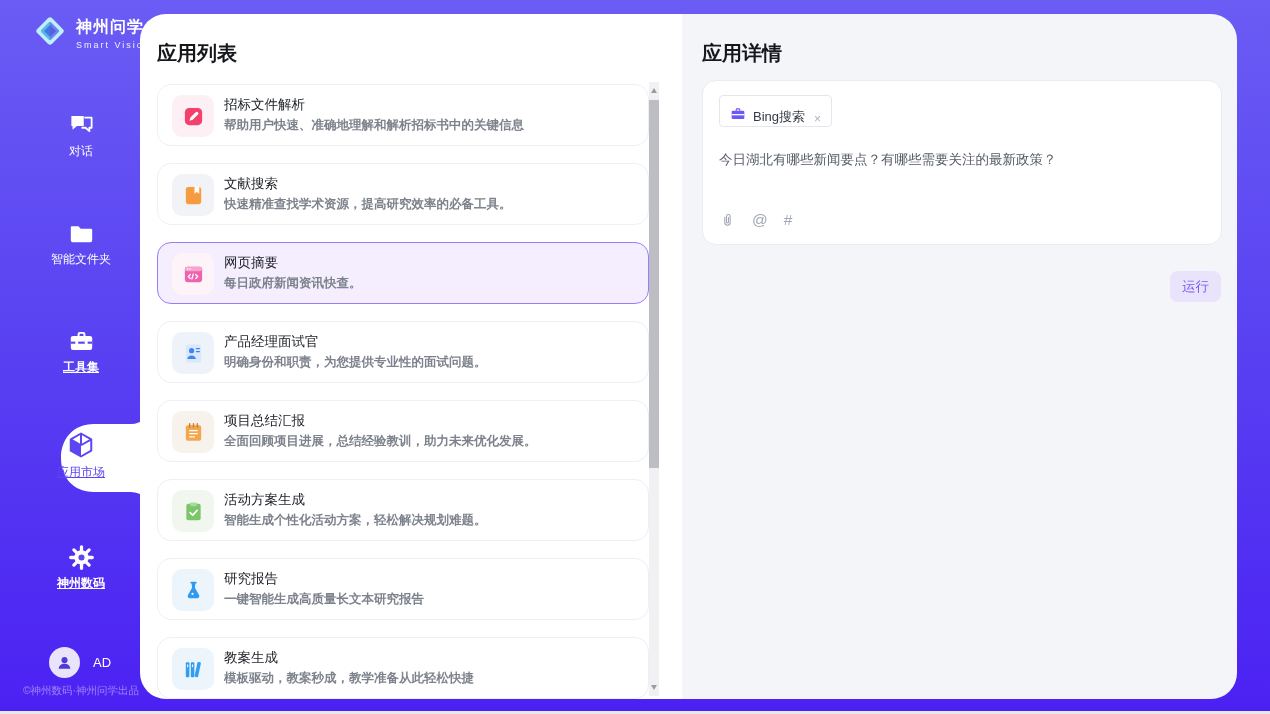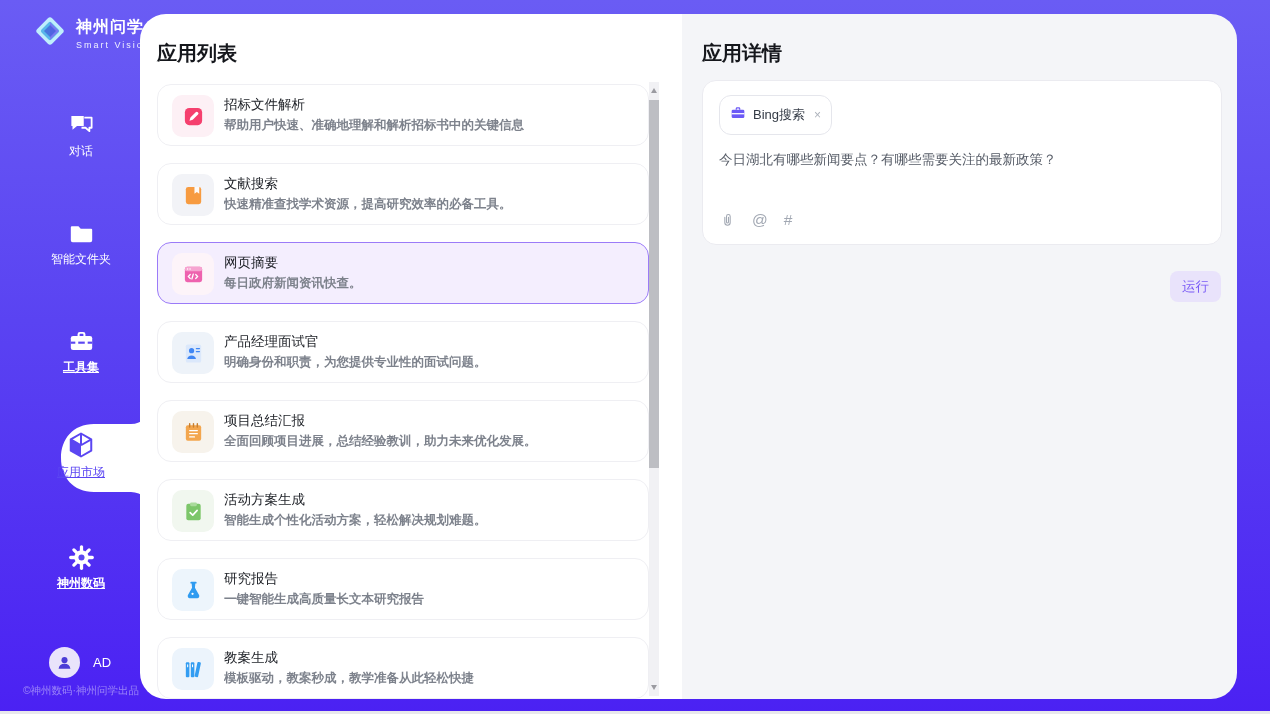--- a/index.html
+++ b/index.html
@@ -49,21 +49,21 @@
 
   
   .sb-track { position:absolute; left:509px; top:68px; width:10px; height:614px; background:#f1f1f4; }
   .sb-up,.sb-down { position:absolute; left:2px; width:0; height:0; border-left:3.5px solid transparent; border-right:3.5px solid transparent; }
   .sb-up { top:6px; border-bottom:5px solid #9b9ba1; }
   .sb-down { bottom:6px; border-top:5px solid #9b9ba1; }
   .sb-thumb { position:absolute; left:0; top:18px; width:10px; height:368px; background:#bdbec3; cursor:pointer; }
 
   
   .input-card { position:absolute; left:20px; top:66px; width:520px; height:165px; background:#fff; border:1px solid #ebebf0; border-radius:14px; cursor:text; }
-  .tool-tag { position:absolute; left:16px; top:14px; height:40px; padding:0 10px 0 10px; display:inline-flex; align-items:center; gap:7px; background:#fff; border:1px solid #e5e6ec; border-radius:12px; }
+  .tool-tag { position:absolute; left:16px; top:14px; height:32px; padding:0 10px 0 10px; display:inline-flex; align-items:flex-end; gap:7px; background:#fff; border:1px solid #e5e6ec; border-radius:4px; }
   .tool-tag .tlabel { font-size:13px; color:#333a45; }
   .tool-tag .tclose { font-size:12px; color:#adb2bb; cursor:pointer; padding-left:2px; }
   .query-text { position:absolute; left:16px; top:70px; font-size:13.5px; color:#555b66; width:490px; }
   .attach-row { position:absolute; left:16px; top:130px; display:flex; align-items:center; gap:16px; }
   .attach-row .aicon { color:#a2a8b3; font-size:15.5px; cursor:pointer; display:flex; align-items:center; }
   .run-btn { position:absolute; left:488px; top:257px; width:51px; height:31px; background:#e9e3fb; color:#7b5cf6; border:none; border-radius:8px; font-size:13.5px; cursor:pointer; font-family:inherit; }
 
   .bottom-strip { position:absolute; left:0; bottom:0; width:1270px; height:3px; background:#e8e8ec; }
 </style>
 </head>

